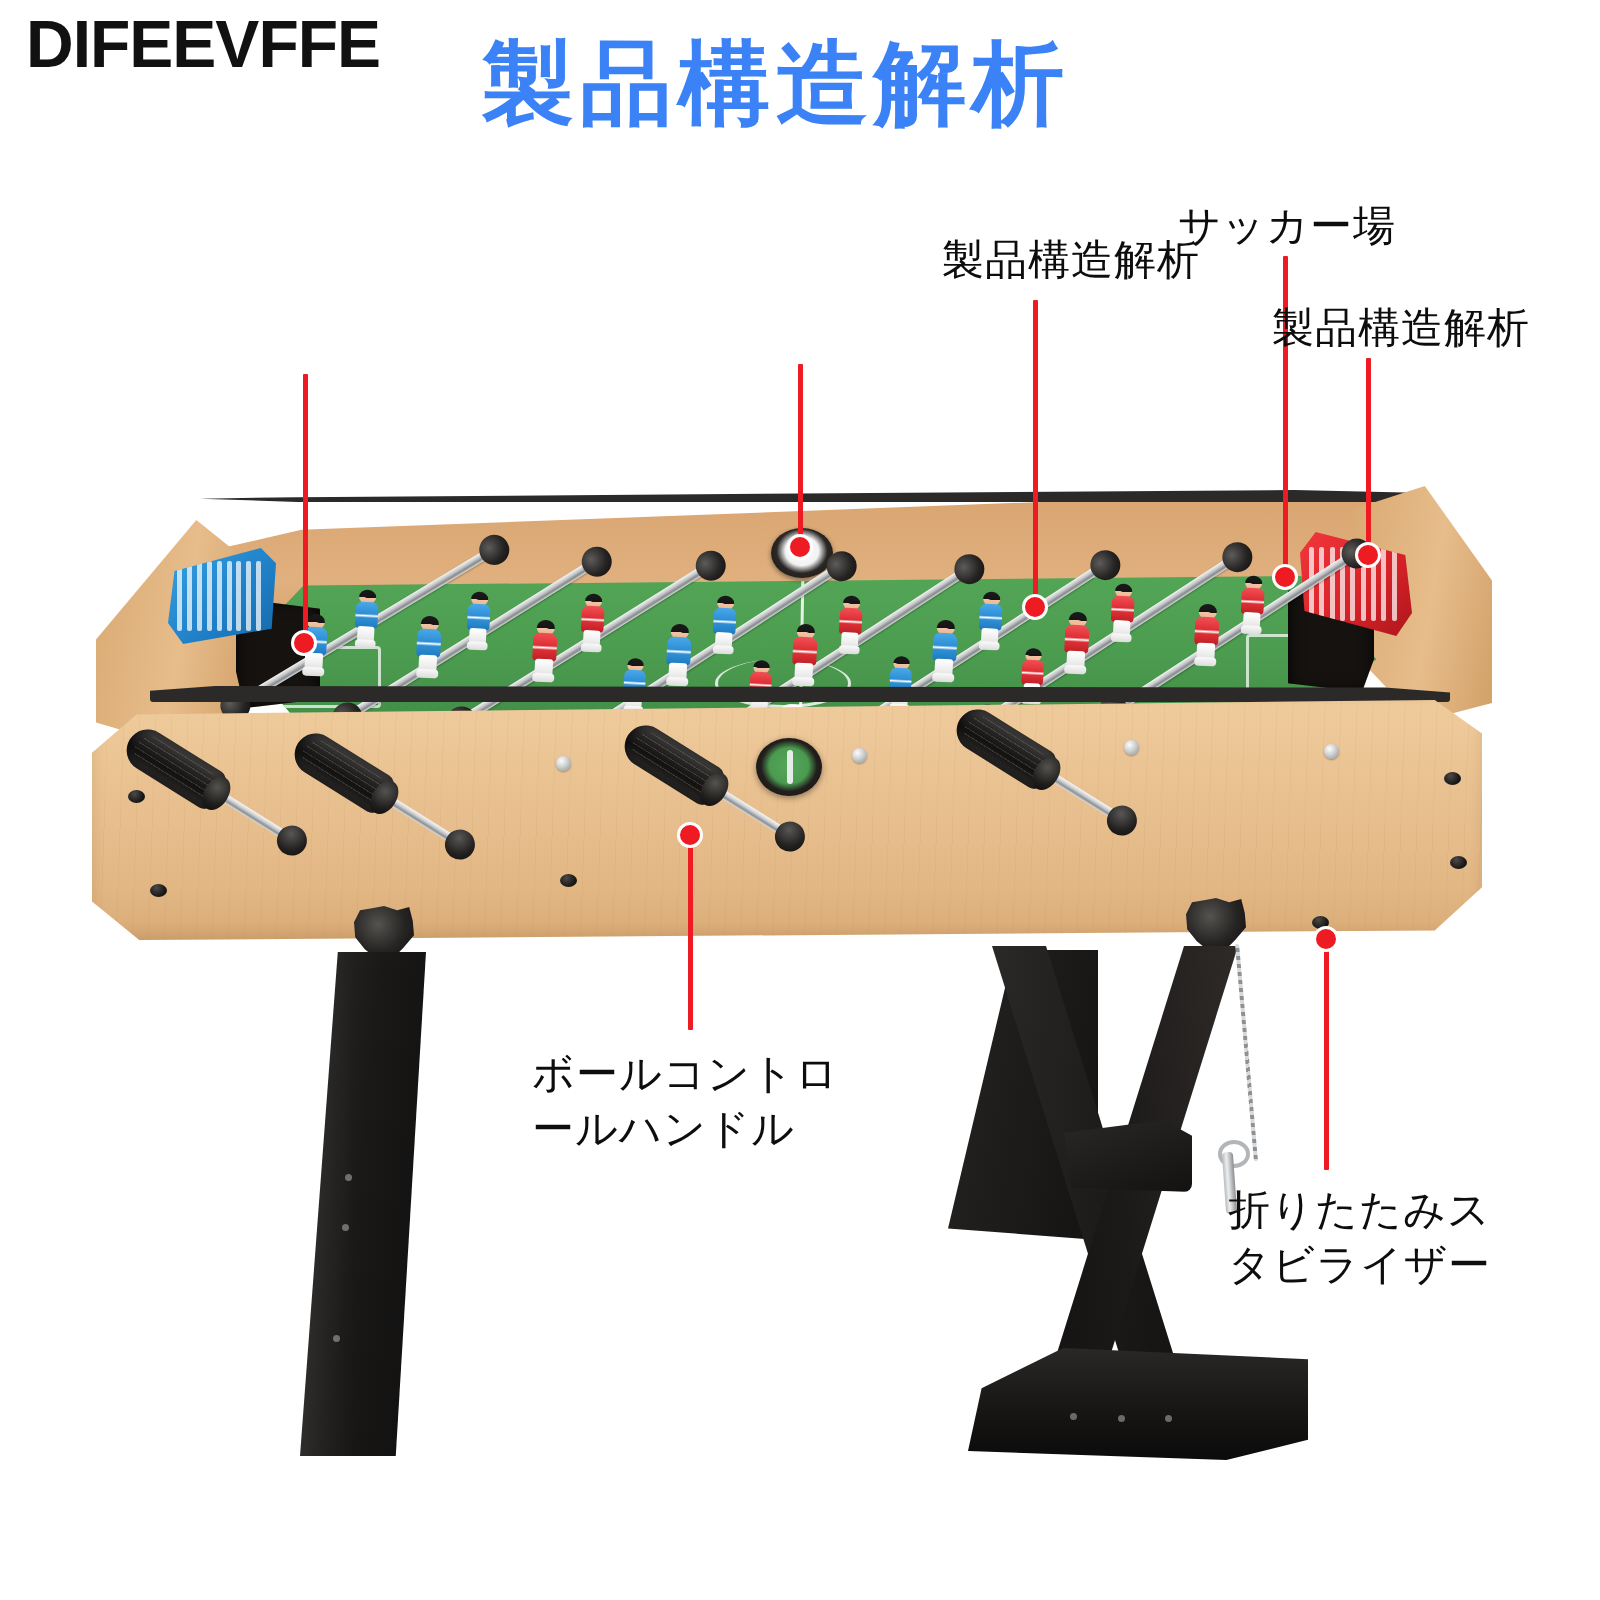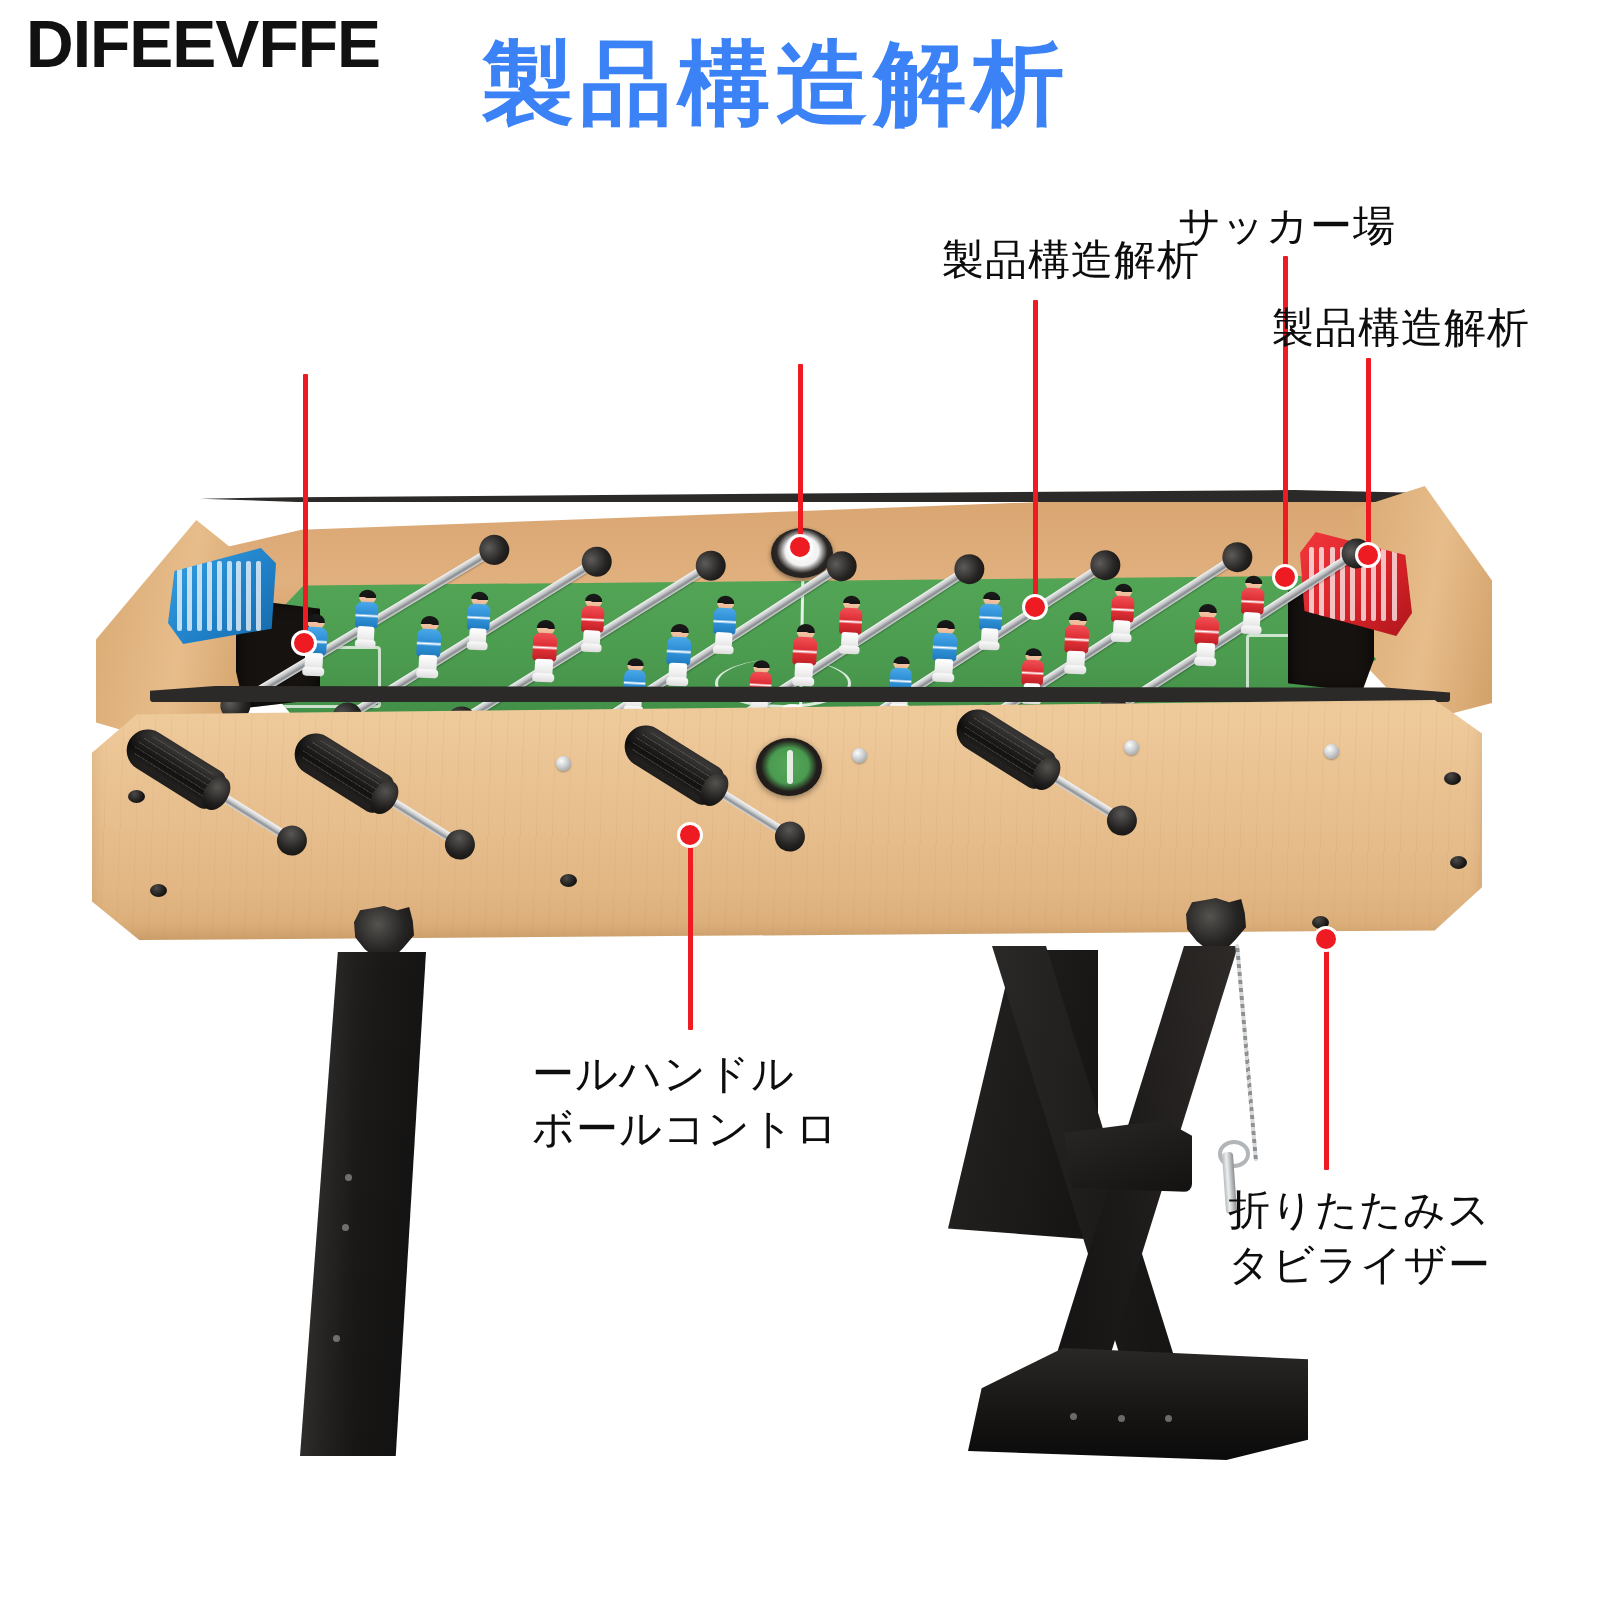--- a/index.html
+++ b/index.html
@@ -602,22 +602,22 @@
   <div class="leader" style="left:1283px;top:256px;height:314px;"></div>
   <div class="dot" style="left:1272px;top:564px;"></div>
 
   <div class="lbl" style="left:1272px;top:300px;">製品構造解析</div>
   <div class="leader" style="left:1366px;top:358px;height:190px;"></div>
   <div class="dot" style="left:1355px;top:542px;"></div>
 
   <div class="leader" style="left:688px;top:844px;height:186px;"></div>
   <div class="dot" style="left:677px;top:822px;"></div>
   <div class="lbl multi" style="left:532px;top:1046px;width:400px;">
+    <div>ボールコントロ</div>
     <div>ールハンドル</div>
-    <div>ボールコントロ</div>
   </div>
 
   <div class="leader" style="left:1324px;top:948px;height:222px;"></div>
   <div class="dot" style="left:1313px;top:926px;"></div>
   <div class="lbl multi" style="left:1228px;top:1182px;width:380px;">
     <div>折りたたみス</div>
     <div>タビライザー</div>
   </div>
 
 </div>

